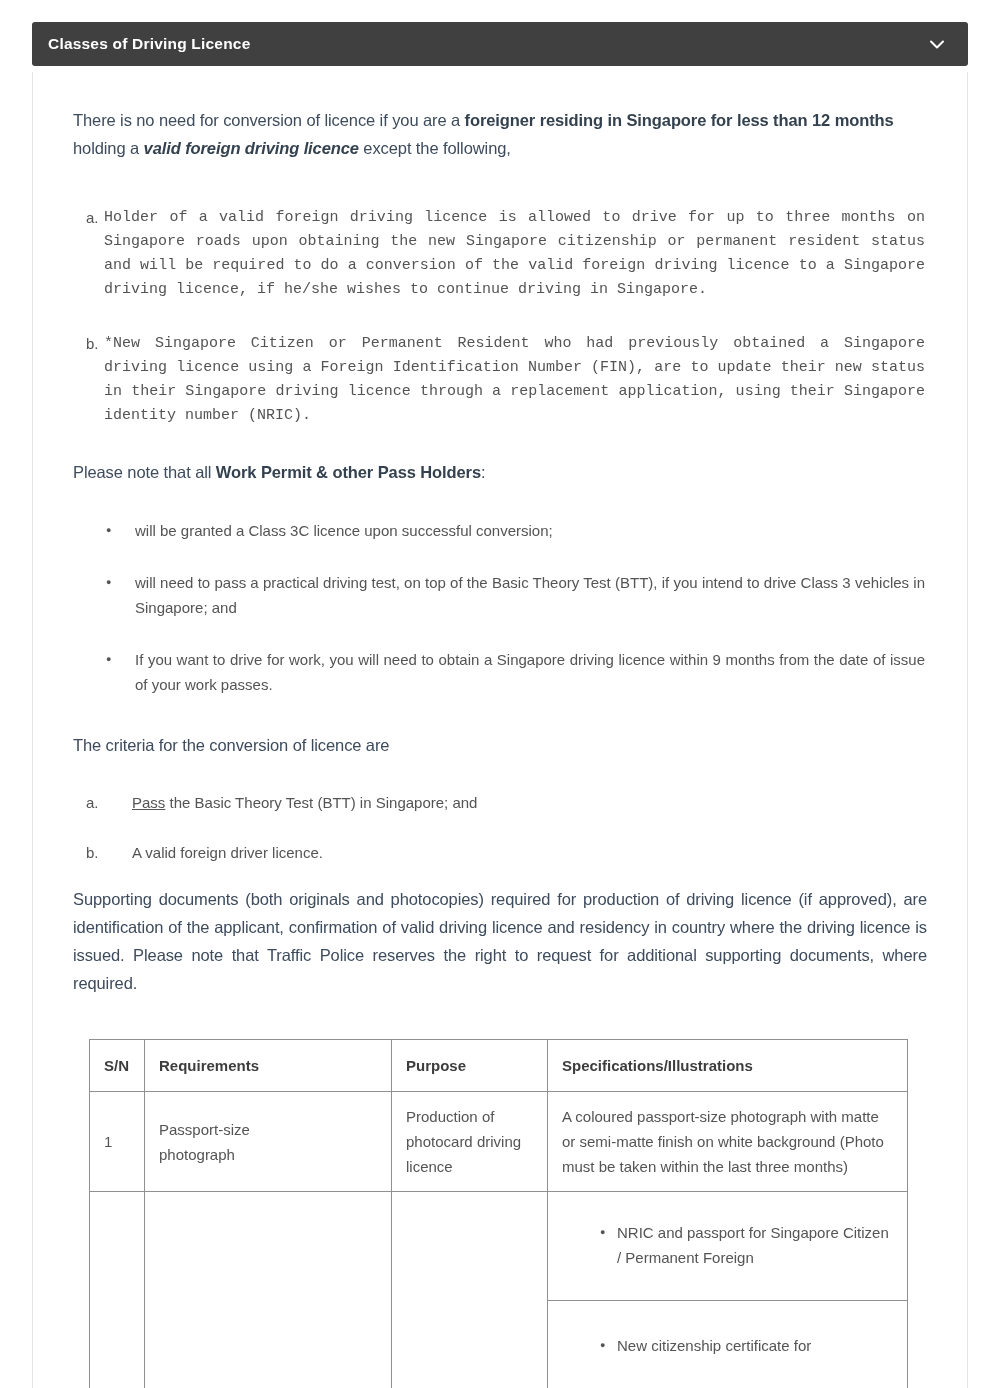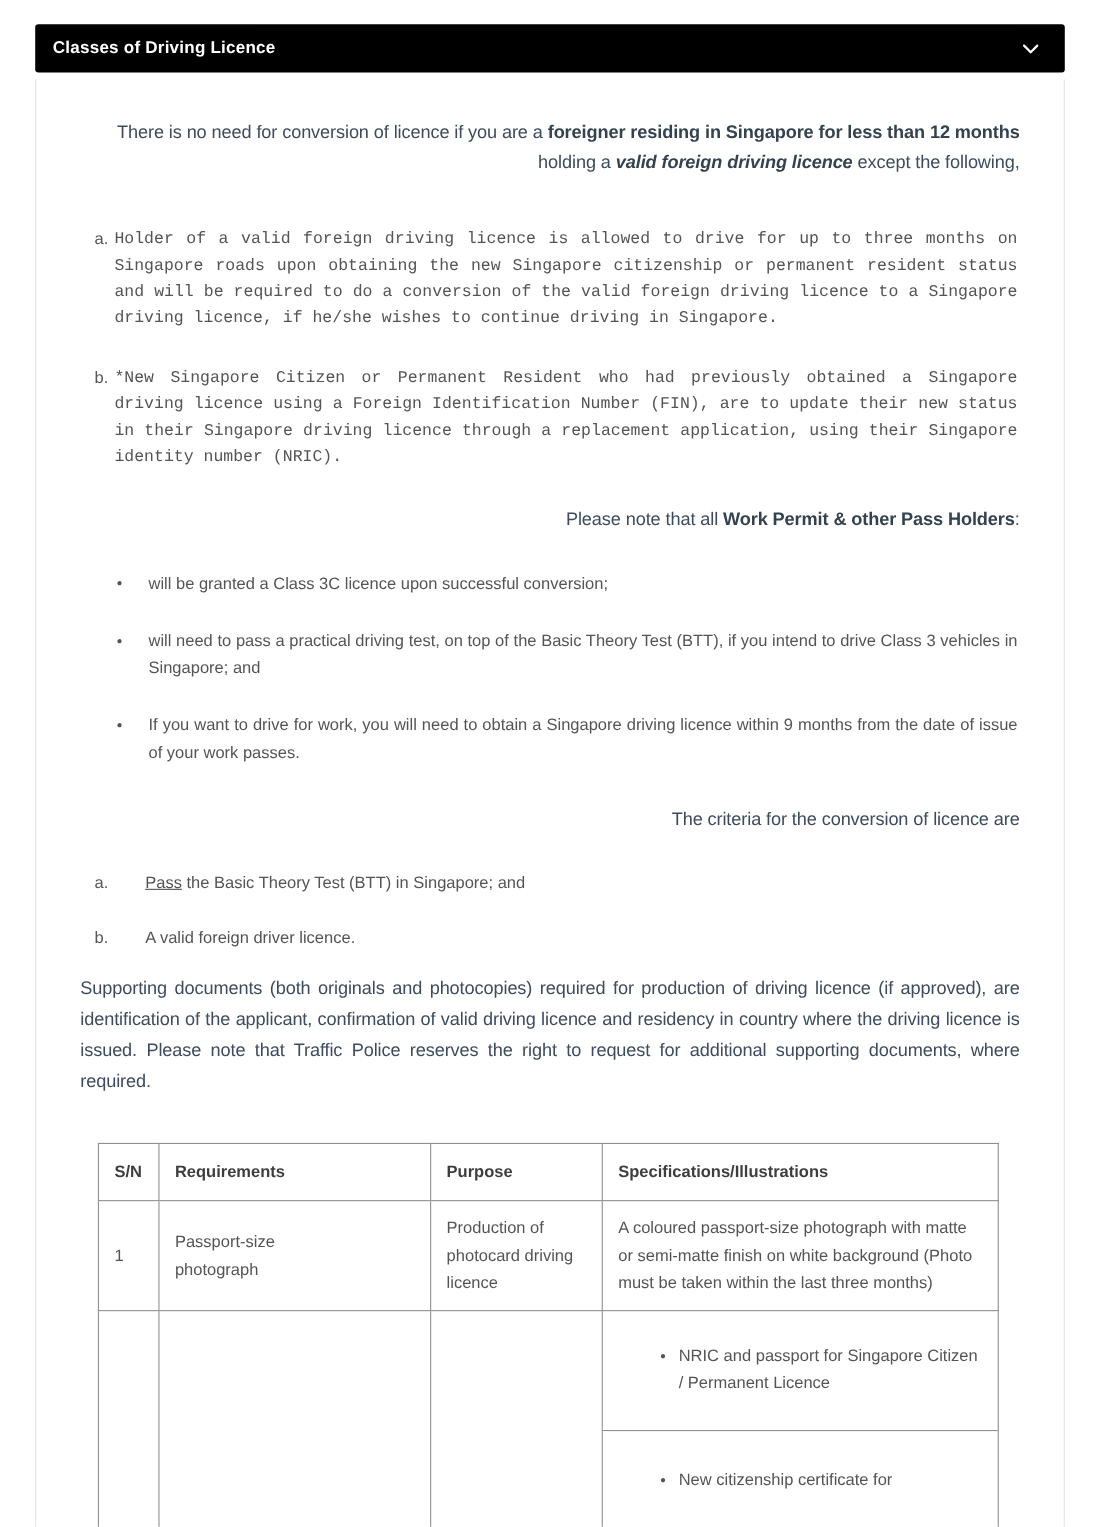--- a/index.html
+++ b/index.html
@@ -2,21 +2,21 @@
 <html><head>
 <meta charset="utf-8">
 <style>
   * { box-sizing: border-box; margin: 0; padding: 0; }
   html, body { width: 1000px; height: 1388px; overflow: hidden; background: #ffffff; }
   body { font-family: "Liberation Sans", sans-serif; position: relative; }
 
   
   .accordion-area { padding: 22px 32px 0 32px; }
   .acc-header {
-    background: #000000;
+    background: #404040;
     color: #ffffff;
     border-radius: 3px;
     height: 44px;
     display: flex;
     align-items: center;
     justify-content: space-between;
     padding: 0 24px 0 16px;
     margin-bottom: 6px;
     cursor: pointer;
   }
@@ -36,21 +36,20 @@
     padding: 34px 40px 60px 40px;
     background: #ffffff;
   }
 
   
   .para {
     font-size: 16.5px;
     line-height: 28px;
     color: #3d4b5c;
     letter-spacing: -0.1px;
-    text-align: right;
   }
   .para b { font-weight: 700; color: #34424f; }
   .para .bi { font-weight: 700; font-style: italic; color: #34424f; }
   .intro { margin-bottom: 44px; }
   .note-para { margin-bottom: 32px; }
   .criteria-para { margin-bottom: 32px; }
   .supporting-para { margin-top: 6px; margin-bottom: 42px; text-align: justify; }
 
   
   .alpha-list { margin-bottom: 14px; }
@@ -198,21 +197,21 @@
         <td class="spec-just">A coloured passport-size photograph with matte or semi-matte finish on white background (Photo must be taken within the last three months)</td>
       </tr>
       <tr class="row2-tall">
         <td></td>
         <td></td>
         <td></td>
         <td class="spec-nested">
           <div class="spec-sub1">
             <div class="spec-bullet">
               <span class="bmark" style="font-size: 9px;">●︎</span>
-              <span class="btext">NRIC and passport for Singapore Citizen / Permanent Licence</span>
+              <span class="btext">NRIC and passport for Singapore Citizen / Permanent Foreign</span>
             </div>
           </div>
           <div class="spec-sub2">
             <div class="spec-bullet">
               <span class="bmark" style="font-size: 9px;">●︎</span>
               <span class="btext">New citizenship certificate for</span>
             </div>
           </div>
         </td>
       </tr>

